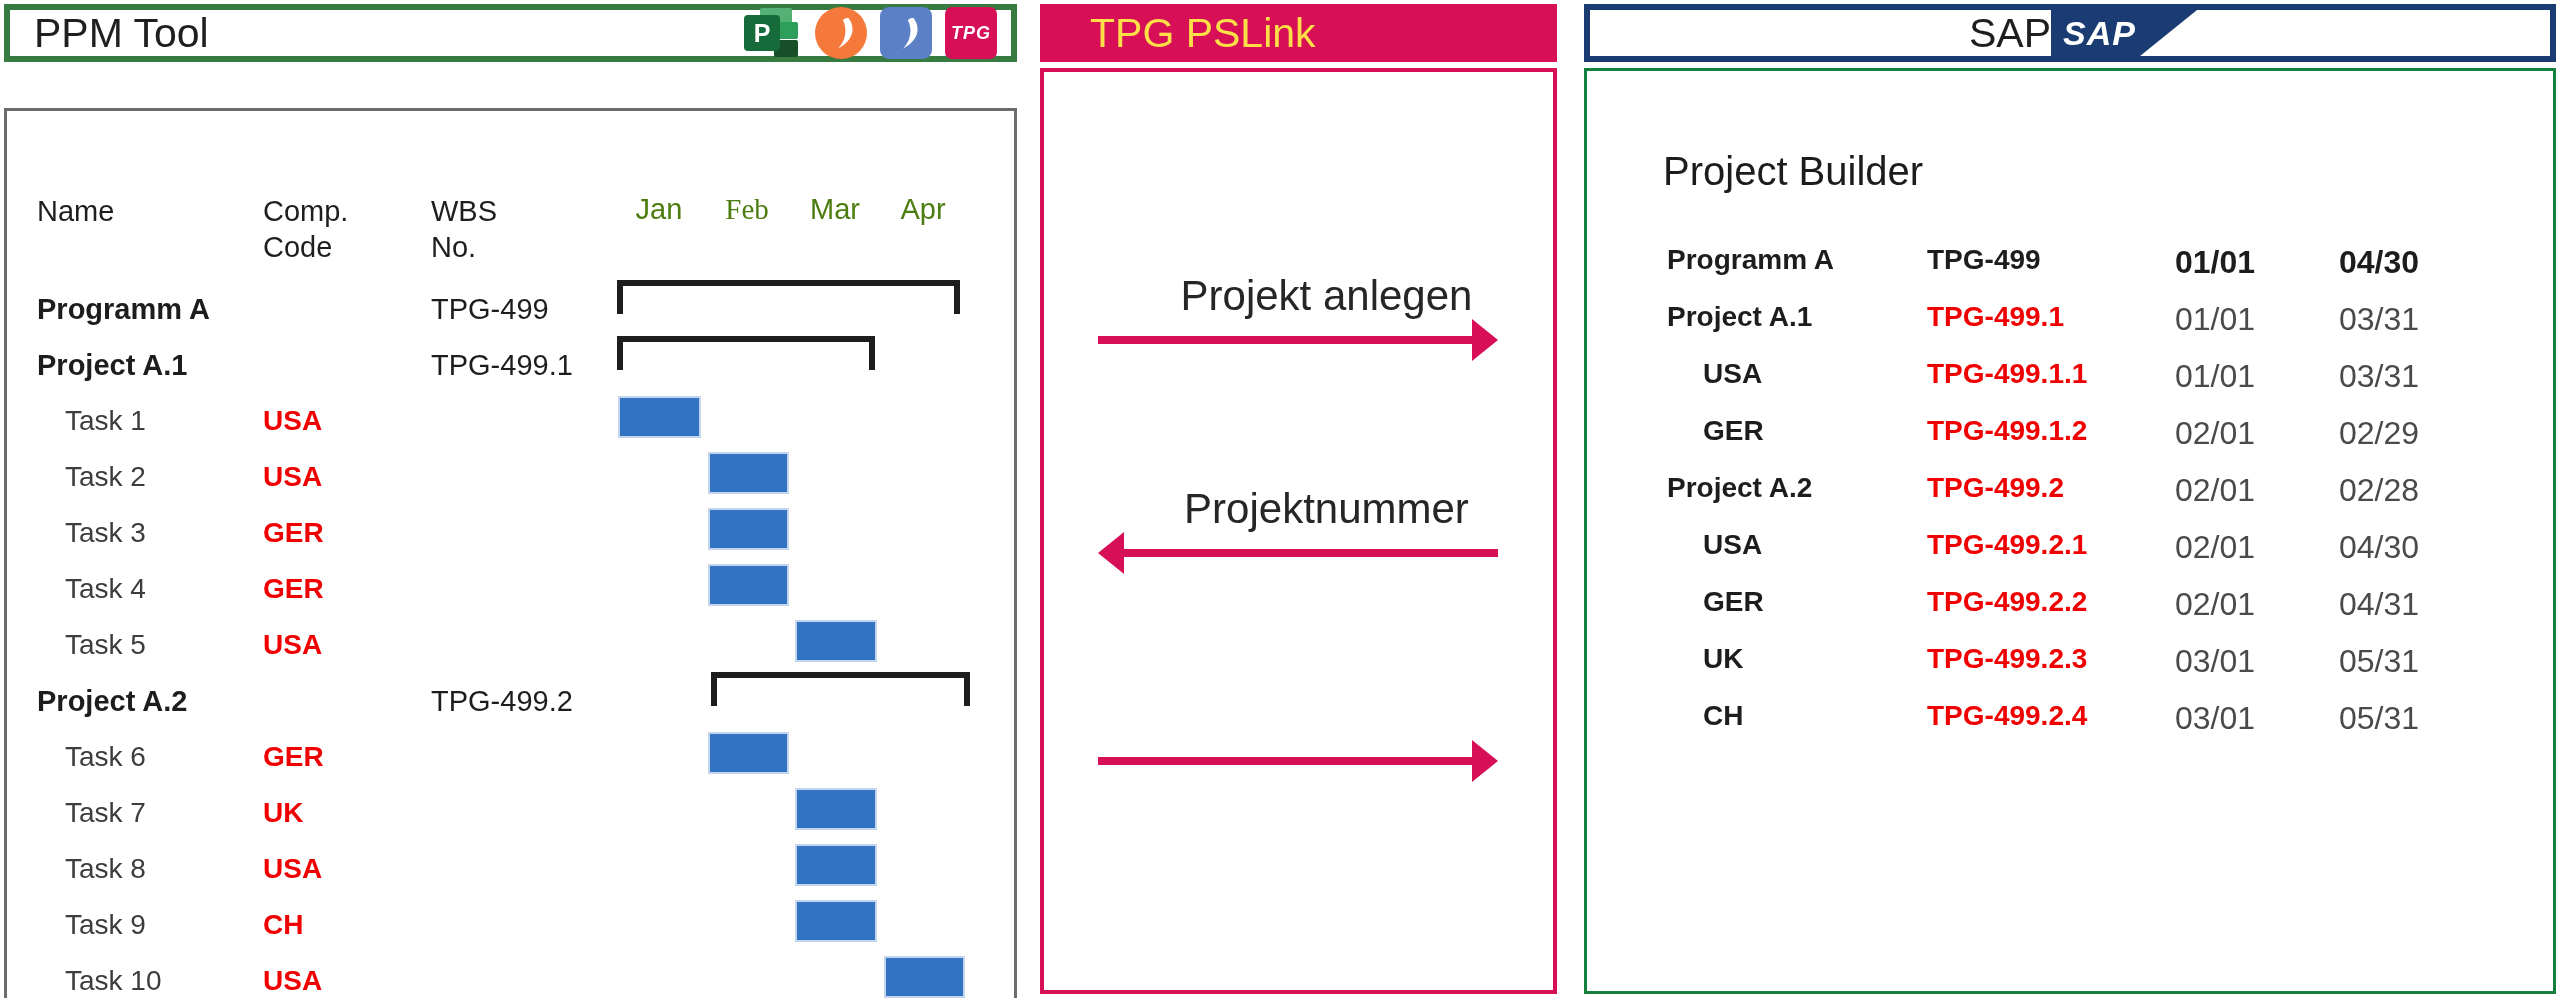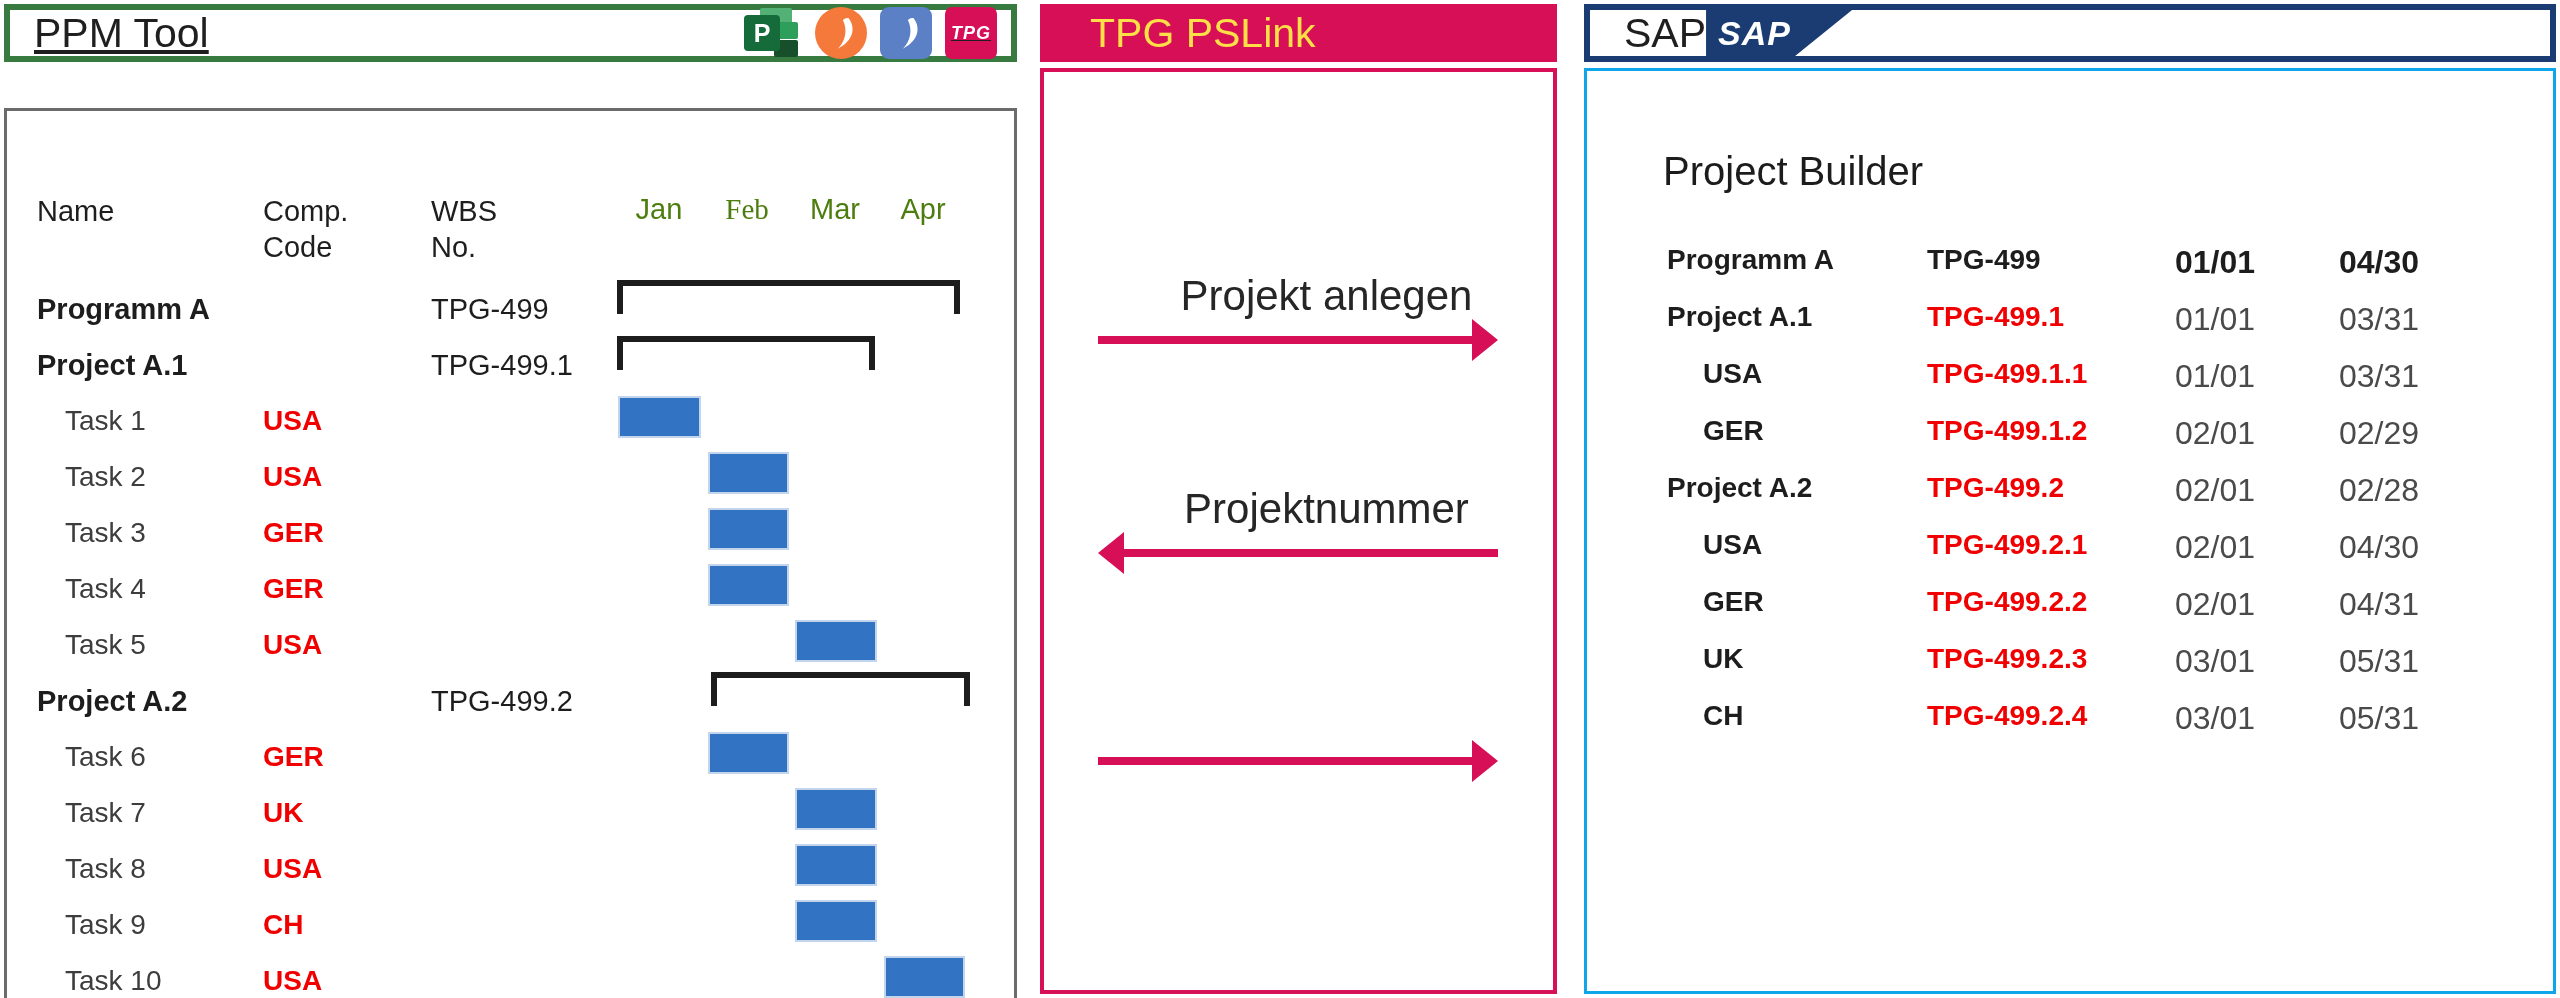--- a/index.html
+++ b/index.html
@@ -5,24 +5,24 @@
   * { margin:0; padding:0; box-sizing:border-box; }
   html,body { background:#ffffff; }
   body {
     position:relative; width:2560px; height:998px; overflow:hidden;
     font-family:"Liberation Sans", sans-serif; color:#1f1f1f;
   }
 
   
   .hdr { position:absolute; top:4px; height:58px; display:flex; align-items:center; background:#fff; }
   .hdr-title { font-size:41px; color:#1f1f1f; white-space:nowrap; }
-  #ppm-hdr  { left:4px;    width:1013px; border:6px solid #377B40; padding:0 14px 0 24px; justify-content:space-between;text-decoration:underline; }
+  #ppm-hdr  { left:4px;    width:1013px; border:6px solid #377B40; padding:0 14px 0 24px; justify-content:space-between; }
   #pslink-hdr { left:1040px; width:517px; background:#D60F56; padding-left:50px; }
   #pslink-hdr .hdr-title { color:#fde047; }
-  #sap-hdr  { left:1584px; width:972px;  border:6px solid #1B3C72; padding:0 8px 0 34px; justify-content:flex-start; }
+  #sap-hdr  { left:1584px; width:972px;  border:6px solid #1B3C72; padding:0 8px 0 34px; justify-content:center; }
 
   
   .icon-row { display:flex; align-items:center; gap:13px; height:100%; }
   .appicon { position:relative; width:58px; height:50px; flex:0 0 auto; }
   .mspj-b1 { position:absolute; left:16px; top:0;    width:32px; height:16px; background:#53B175; border-radius:2px; }
   .mspj-b2 { position:absolute; left:26px; top:14px; width:28px; height:17px; background:#2E9E5B; border-radius:2px; }
   .mspj-b3 { position:absolute; left:30px; top:32px; width:24px; height:17px; background:#174F2B; border-radius:2px; }
   .mspj-p  { position:absolute; left:0;   top:7px;  width:36px; height:36px; background:#156B39; border-radius:4px;
              color:#fff; font-weight:700; font-size:25px; display:flex; align-items:center; justify-content:center; }
   .circ-orange { width:52px; height:52px; border-radius:50%; background:#F4793B; display:flex; align-items:center; justify-content:center; }
@@ -33,21 +33,21 @@
 
   
   .sap-logo { width:146px; height:46px; background:#1B3C72; clip-path:polygon(0 0,100% 0,61% 100%,0 100%);
               display:flex; align-items:center; padding-left:12px;
               color:#fff; font-weight:700; font-style:italic; font-size:34px; letter-spacing:1px; }
 
   
   .box { position:absolute; top:68px; height:926px; background:#fff; }
   #ppm-box    { left:4px;    width:1013px; border:3px solid #6B6B6B;margin-top:40px; }
   #pslink-box { left:1040px; width:517px;  border:4px solid #D60F56; }
-  #sap-box    { left:1584px; width:972px;  border:3px solid #0ea5e9; }
+  #sap-box    { left:1584px; width:972px;  border:3px solid #15803d; }
 
   
   .colhead { position:absolute; top:82px; font-size:29px; line-height:36px; color:#1e1e1e; white-space:pre-line; }
   #ch-name { left:30px; }  #ch-comp { left:256px; }  #ch-wbs { left:424px; }
   #gantt-months { position:absolute; top:82px; left:0; right:0; height:40px; }
   .month { position:absolute; top:0; width:88px; text-align:center; font-size:29px; color:#4d7c0f; }
 
   #ppm-rows { position:absolute; left:0; top:170px; right:0; }
   .prow  { position:relative; height:56px; }
   .pname { position:absolute; top:12px; font-size:28px; }

